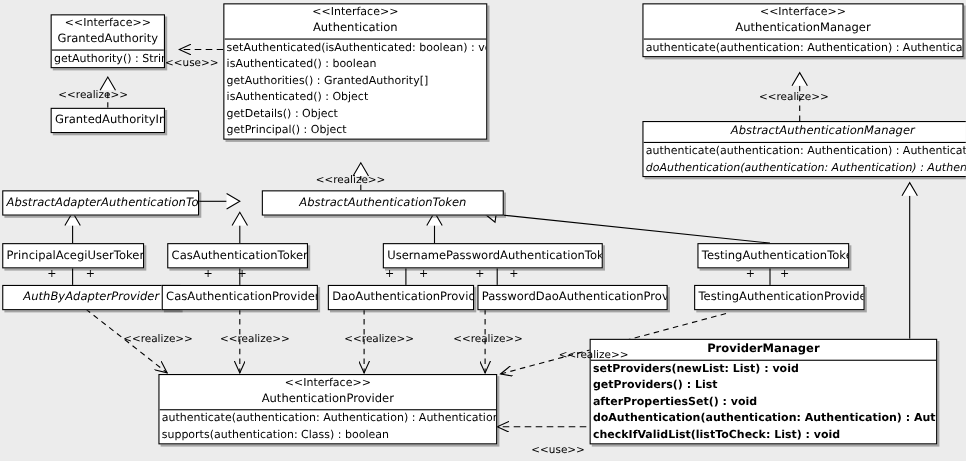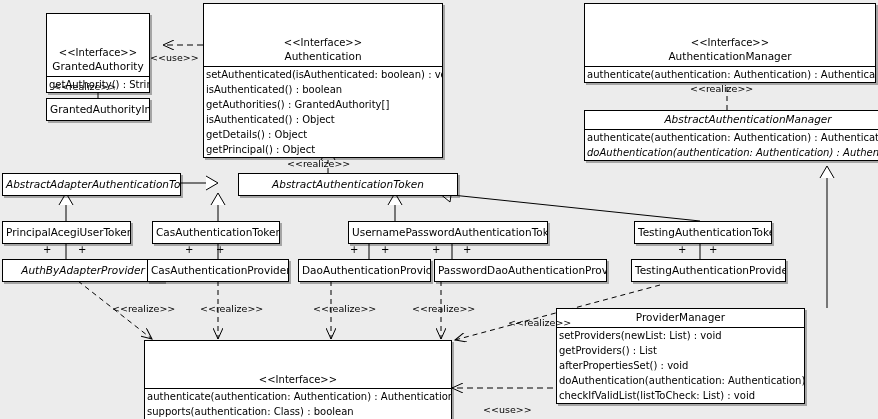--- a/index.html
+++ b/index.html
@@ -35,21 +35,20 @@
     padding:1px 3px 2px 3px;
     text-align:center;
     white-space:nowrap;
   }
   .stereo{
     display:block;
     font-size:10px;
     line-height:13px;
     text-align:center;
     color:#000;
-    margin-top:31px;
   }
   .cname{
     display:block;
     font-size:10.5px;
     line-height:15px;
     text-align:center;
     color:#000;
   }
   .cname.abstract{ font-style:italic; }
   .compart{
@@ -276,28 +275,29 @@
 
   <div class="uml simple" style="left:631px; top:259px; width:155px;">
     <div class="hdr">
       <span class="cname">TestingAuthenticationProvider</span>
     </div>
   </div>
 
   <div class="uml" style="left:144px; top:340px; width:308px;">
     <div class="hdr">
       <span class="stereo">&lt;&lt;Interface&gt;&gt;</span>
+      <span class="cname">AuthenticationProvider</span>
     </div>
     <div class="compart">
       <span class="m">authenticate(authentication: Authentication) : Authentication</span>
       <span class="m">supports(authentication: Class) : boolean</span>
     </div>
   </div>
 
-  <div class="uml" style="left:556px; top:308px; width:249px;">
+  <div class="uml" style="left:536px; top:308px; width:316px;font-weight:bold;">
     <div class="hdr">
       <span class="cname">ProviderManager</span>
     </div>
     <div class="compart">
       <span class="m">setProviders(newList: List) : void</span>
       <span class="m">getProviders() : List</span>
       <span class="m">afterPropertiesSet() : void</span>
       <span class="m">doAuthentication(authentication: Authentication) : Authentication</span>
       <span class="m">checkIfValidList(listToCheck: List) : void</span>
     </div>

